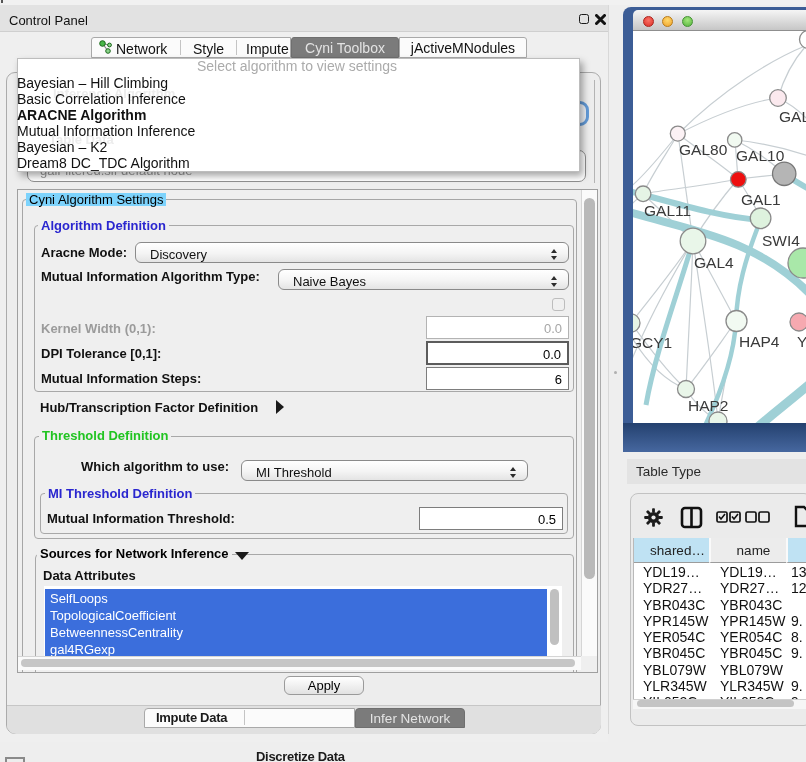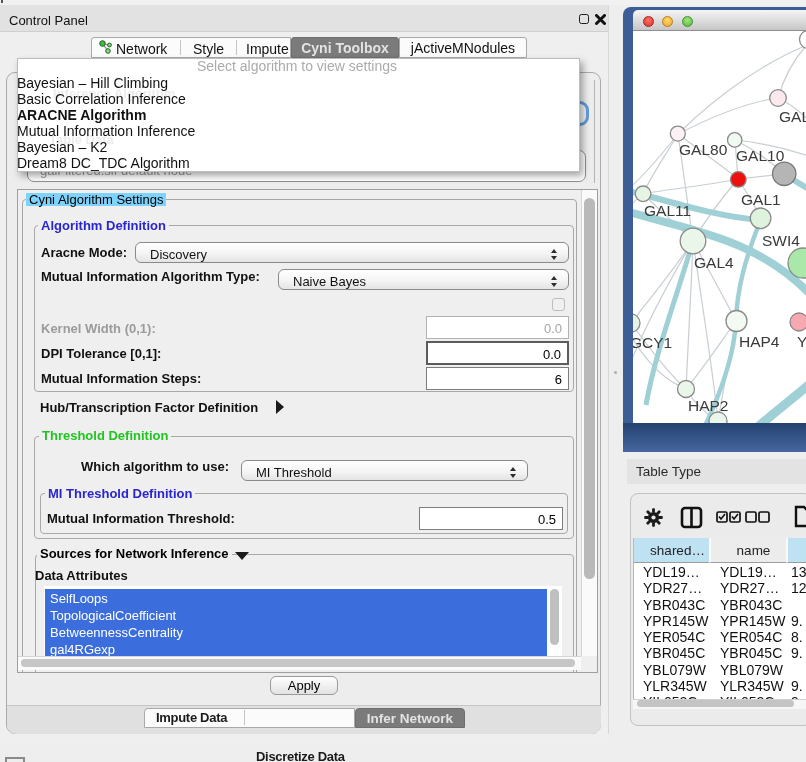--- a/index.html
+++ b/index.html
@@ -11,21 +11,21 @@
 .t14 { font-size:14px; line-height:16px; color:#111; }
 .gray { color:#9b9b9b; }
 .grptitle { position:absolute; background:#efefef; padding:0 3px; font-size:13px; line-height:13px; }
 .combo { position:absolute; border:1px solid #8a8a8a; border-radius:6px; background:linear-gradient(180deg,#ffffff 0%,#f4f4f4 55%,#e4e4e4 100%); }
 .combotext { position:absolute; left:14px; top:4px; font-size:13px; color:#111; }
 .updown { position:absolute; right:9px; top:3px; width:8px; height:17px; }
 .updown:before { content:""; position:absolute; left:0; top:3px; border-left:3.5px solid transparent; border-right:3.5px solid transparent; border-bottom:4.5px solid #2c2c2c; }
 .updown:after { content:""; position:absolute; left:0; bottom:3px; border-left:3.5px solid transparent; border-right:3.5px solid transparent; border-top:4.5px solid #2c2c2c; }
 .field { position:absolute; background:#fff; font-size:13px; text-align:right; padding:4px 6px 0 0; }
 .tab { position:absolute; height:21px; background:#fbfbfb; border:1px solid #a9a9a9; border-radius:3px 3px 0 0; font-size:14px; text-align:center; line-height:20px; color:#111; }
-.tabsel { background:#7b7b7b; border-color:#6f6f6f; color:#e3e3e3;font-weight:bold; }
+.tabsel { background:#7b7b7b; border-color:#6f6f6f; color:#e3e3e3; }
 .pill { position:absolute; background:#c0c0c0; border-radius:6px; }
 </style>
 </head>
 <body>
 
 <div class="abs" style="left:0;top:0;width:806px;height:5px;background:#f1f1f1;"></div>
 <div class="abs" style="left:1px;top:0;width:2px;height:3px;background:#555;"></div>
 <div class="abs" style="left:0;top:5px;width:608px;height:27px;background:#e2e2e2;border-bottom:1px solid #cfcfcf;"></div>
 <div class="abs t13" style="left:9px;top:13px;">Control Panel</div>
 <div class="abs" style="left:579px;top:14px;width:10px;height:10px;border:1.8px solid #1a1a1a;border-radius:2.5px;"></div>
@@ -106,34 +106,34 @@
       <span class="updown"></span>
     </div>
   <div class="abs" style="left:22px;top:303px;width:528px;height:41px;border:1px solid #a8a8a8;border-radius:4px;"></div>
   <div class="grptitle b" style="left:27px;top:297px;color:#2a26cf;">MI Threshold Definition</div>
   <div class="abs t13 b" style="left:29px;top:321px;">Mutual Information Threshold:</div>
   <div class="field" style="left:401px;top:317px;width:144px;height:23px;border:1px solid #7d7d7d;color:#000;">0.5</div>
 
   <div class="abs" style="left:17px;top:364px;width:539px;height:130px;border:1px solid #a8a8a8;border-radius:4px;"></div>
   <div class="grptitle b" style="left:19px;top:357px;">Sources for Network Inference</div>
   <div class="abs" style="left:217px;top:362px;width:0;height:0;border-left:7px solid transparent;border-right:7px solid transparent;border-top:8px solid #1a1a1a;"></div>
-  <div class="abs t13 b" style="left:17px;top:378px;">Data Attributes</div>
+  <div class="abs t13 b" style="left:17px;top:378px;padding-left:8px;">Data Attributes</div>
   <div class="abs" style="left:26px;top:396px;width:518px;height:70px;background:#fff;"></div>
   <div class="abs" style="left:27px;top:399px;width:502px;height:68px;background:#3b6edc;"></div>
   <div class="abs" style="left:32px;top:400px;font-size:13px;line-height:17.1px;color:#fff;">SelfLoops<br>TopologicalCoefficient<br>BetweennessCentrality<br>gal4RGexp</div>
   <div class="pill" style="left:532px;top:399px;width:9px;height:56px;"></div>
 
   <div class="abs" style="left:0;top:466px;width:563px;height:14px;background:#fafafa;border-top:1px solid #d5d5d5;"></div>
   <div class="pill" style="left:3px;top:469px;width:554px;height:8px;background:#c6c6c6;"></div>
 
   <div class="abs" style="left:563px;top:0;width:18px;height:466px;background:#fafafa;border-left:1px solid #d5d5d5;"></div>
   <div class="pill" style="left:566px;top:8px;width:11px;height:381px;background:#b9b9b9;"></div>
 </div>
 
-<div class="abs" style="left:270px;top:676px;width:68px;height:19px;background:linear-gradient(180deg,#ffffff,#e2e2e2);border:1px solid #9a9a9a;border-radius:6px;font-size:13px;text-align:center;line-height:17px;color:#000;">Apply</div>
+<div class="abs" style="left:284px;top:676px;width:80px;height:19px;background:linear-gradient(180deg,#ffffff,#e2e2e2);border:1px solid #9a9a9a;border-radius:6px;font-size:13px;text-align:center;line-height:17px;color:#000;">Apply</div>
 
 <div class="abs" style="left:7px;top:705px;width:594px;height:29px;background:#e0e0e0;border-top:1px solid #c6c6c6;border-radius:0 0 9px 9px;"></div>
 <div class="tab" style="left:144px;top:708px;width:211px;height:20px;border-radius:4px 0 0 0;"></div>
 <div class="abs" style="left:244px;top:710px;width:1px;height:15px;background:#c4c4c4;"></div>
 <div class="abs b" style="left:156px;top:710px;font-size:13px;letter-spacing:-0.3px;color:#1a1a1a;">Impute Data</div>
 <div class="abs b" style="left:256px;top:710px;font-size:13px;letter-spacing:-0.3px;color:#1a1a1a;margin-top:39px;">Discretize Data</div>
 <div class="tab tabsel" style="left:355px;top:708px;width:110px;height:20px;border-radius:4px 4px 0 0;line-height:19px;font-size:13.5px;">Infer Network</div>
 
 <div class="abs" style="left:5px;top:757px;width:20px;height:12px;border:2px solid #8a8a8a;background:#ededed;"></div>
 

